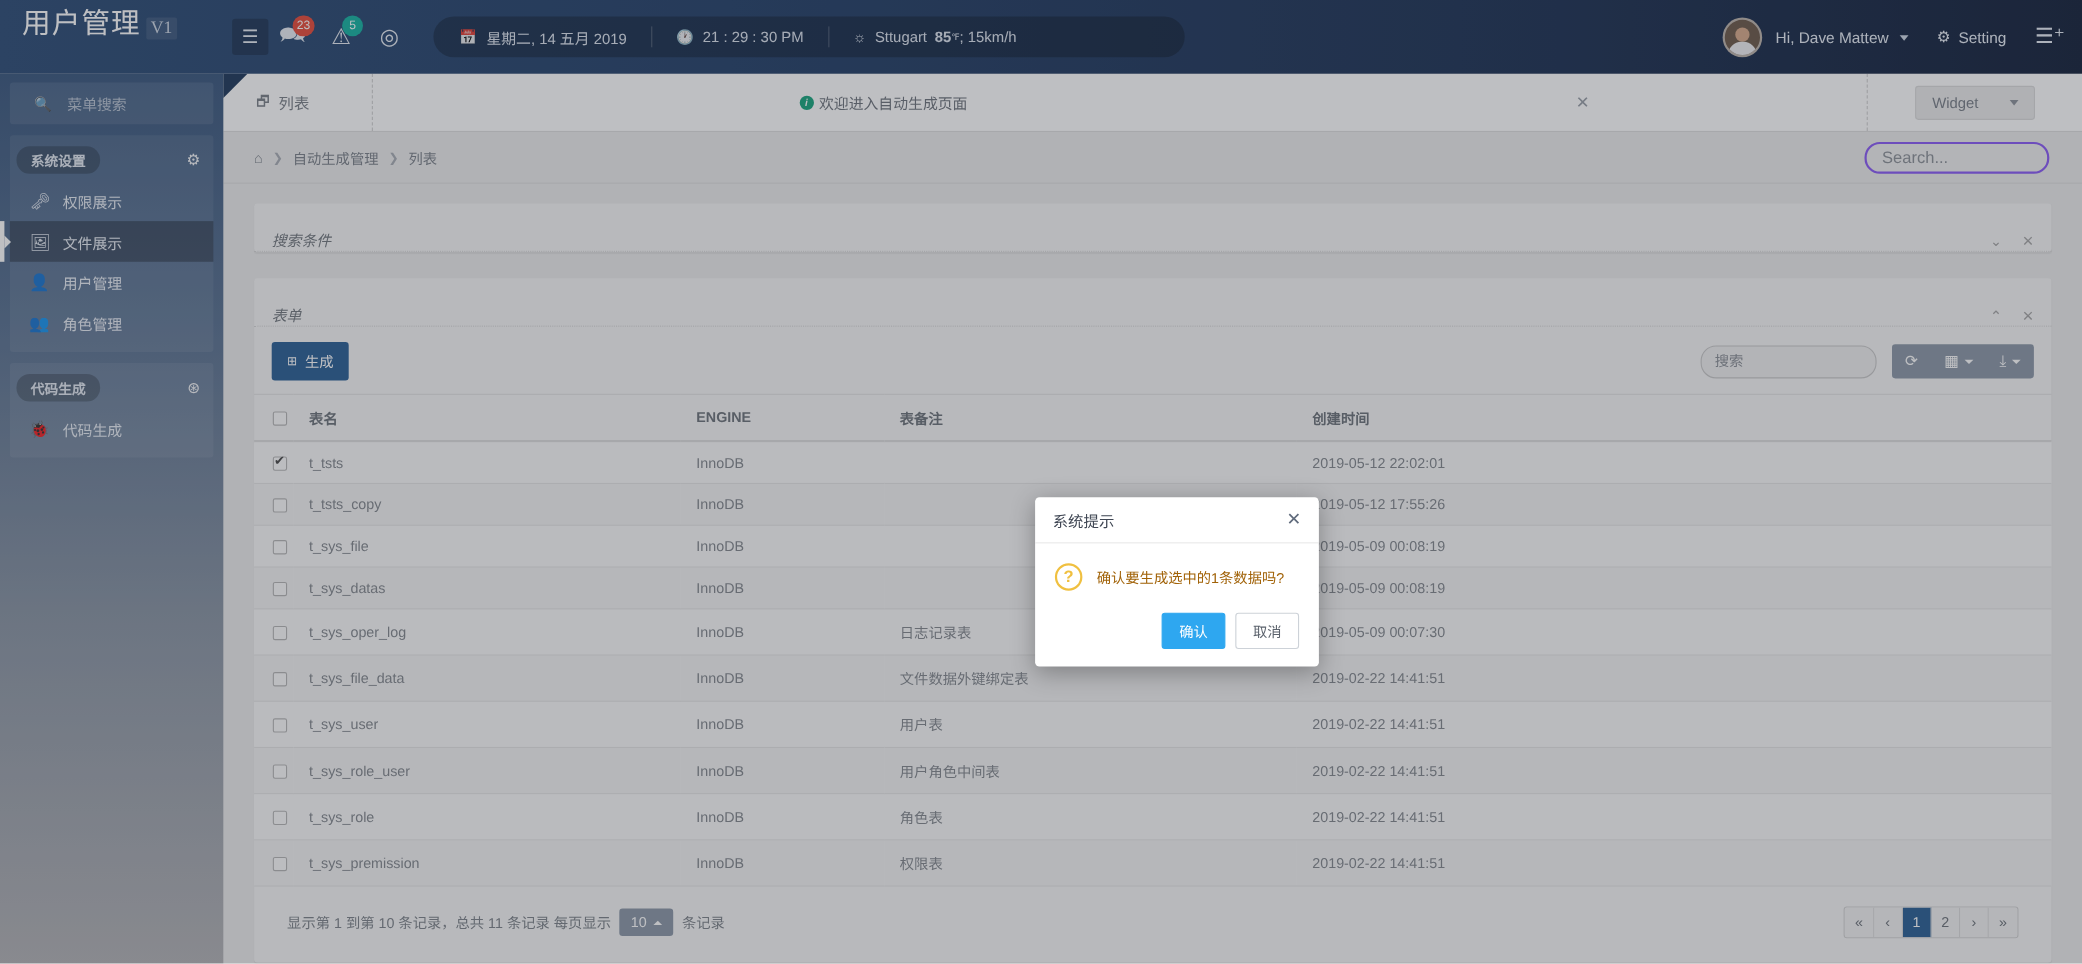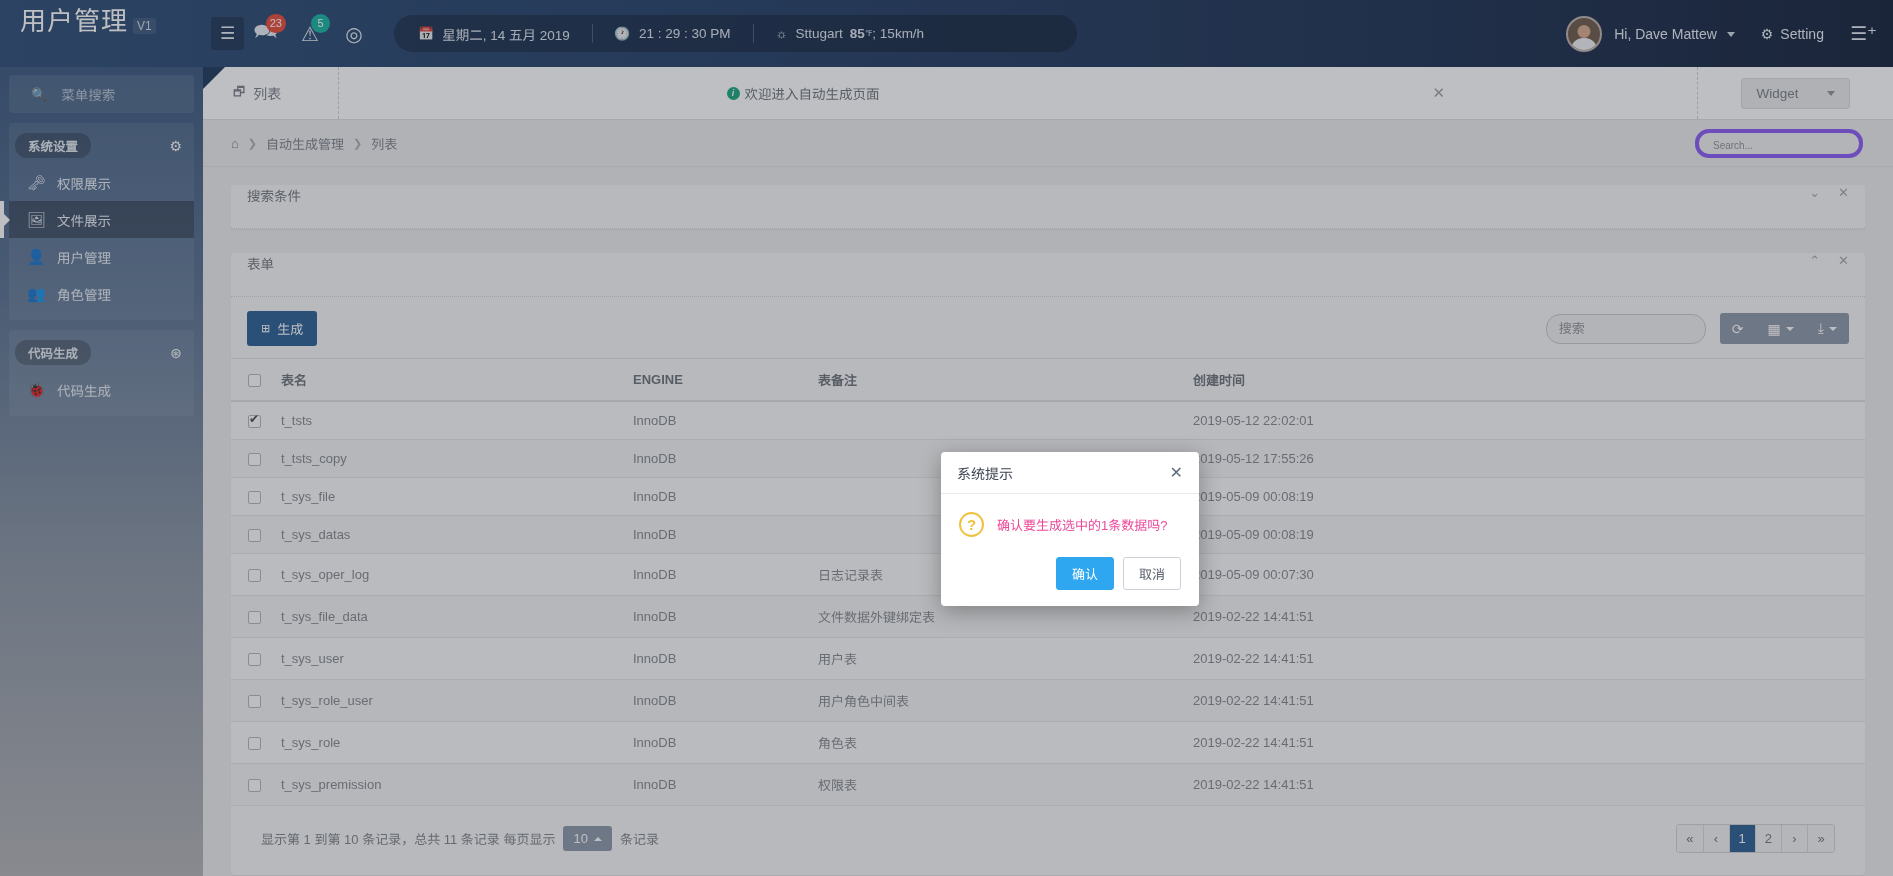--- a/index.html
+++ b/index.html
@@ -16,22 +16,22 @@
     position: absolute; top: 0; left: 0; width: 1893px; height: 67px;
     background: linear-gradient(90deg, #2e4e77 0%, #26426a 35%, #1e3253 75%, #16233c 100%);
     display: flex; align-items: center; z-index: 40;
   }
   #brand {
     width: 203px; height: 67px; display: flex; align-items: baseline;
     padding-left: 20px; flex: 0 0 203px;
   }
   #brand .bt { font-size: 26px; color: #fff; letter-spacing: 1px; font-weight: 400; }
   #brand .bv {
-    font-size: 12px; color: #cfd8e4; margin-left: 5px;
-    background: rgba(255,255,255,.09); padding: 1px 4px; border-radius: 2px;
+    font-size: 16px; color: #cfd8e4; margin-left: 5px;
+    background: rgba(255,255,255,.09); padding: 1px 4px; border-radius: 2px; font-family: Liberation Serif, serif;
   }
   .hicon {
     position: relative; color: #e8edf4; display: flex;
     align-items: center; justify-content: center; cursor: pointer;
   }
   #hamburger {
     width: 33px; height: 33px; background: rgba(0,0,0,.22);
     border-radius: 3px; margin-left: 8px; font-size: 17px;
   }
   .hbtn { width: 44px; height: 44px; font-size: 20px; }
@@ -164,32 +164,32 @@
   }
 
   #crumbbar {
     height: 47px; display: flex; align-items: center; padding: 0 0 0 28px;
     background: #ececec; border-bottom: 1px solid #e0e0e0;
   }
   .crumb { color: #7d838b; font-size: 13px; }
   .crumb-sep { color: #a9aeb5; margin: 0 9px; font-size: 11px; }
   #crumb-search {
     margin-left: auto; margin-right: 30px; width: 168px; height: 29px;
-    border: 4px solid #8b5cf6; border-radius: 14px; background: #efefef;
-    padding: 0 14px; font-size: 10px; color: #8d9299; line-height: 26px;
+    border: 2px solid #8b5cf6; border-radius: 14px; background: #efefef;
+    padding: 0 14px; font-size: 15px; color: #8d9299; line-height: 26px;
     cursor: text;
   }
 
   .panel {
     background: #f7f7f7; margin: 18px 28px 0 28px; border-radius: 3px;
     box-shadow: 0 1px 1px rgba(0,0,0,.05);
   }
   .panel-head {
-    height: 44px; display: flex; align-items: flex-start; padding: 0 16px;
-    border-bottom: 1px dotted #d6d6d6; color: #73797f; font-size: 13.5px;
+    height: 44px; display: flex; align-items: flex-end; padding: 0 16px;
+    border-bottom: 1px dotted #d6d6d6; color: #73797f; font-size: 13.5px; font-style: italic;
   }
   .panel-tools { margin-left: auto; display: flex; gap: 18px; color: #a6a6a6; font-size: 13px; }
   .panel-tools span { cursor: pointer; }
 
   #table-panel { margin-top: 24px; }
   #tbl-toolbar {
     display: flex; align-items: center; padding: 14px 16px 12px 16px;
   }
   #gen-btn {
     background: #2b6096; color: #fff; border: none; border-radius: 3px;
@@ -275,21 +275,21 @@
     border-bottom: 1px solid #e9e9e9;
   }
   #modal-title { font-size: 14px; color: #3f4653; }
   #modal-close { margin-left: auto; font-size: 16px; color: #606b7c; cursor: pointer; line-height: 1; }
   #modal-body { display: flex; align-items: center; padding: 18px 18px 8px 18px; gap: 13px; }
   #warn-icon {
     width: 25px; height: 25px; border-radius: 50%; border: 2px solid #f0c040;
     color: #f0c040; font-size: 15px; font-weight: bold; flex: 0 0 25px;
     display: flex; align-items: center; justify-content: center;
   }
-  #modal-msg { font-size: 13px; color: #ec4899; }
+  #modal-msg { font-size: 13px; color: #a16207; }
   #modal-foot { display: flex; justify-content: flex-end; gap: 9px; padding: 12px 18px 16px 18px; text-align: right; }
   .mbtn { font-size: 13px; border-radius: 3px; padding: 6px 15px; cursor: pointer; }
   #modal-ok { background: #2ea7f0; color: #fff; border: 1px solid #2ea7f0; }
   #modal-cancel { background: #fff; color: #5c636d; border: 1px solid #cdd2d8; }
 </style>
 </head>
 <body>
 
 <div id="topbar">
   <div id="brand">

